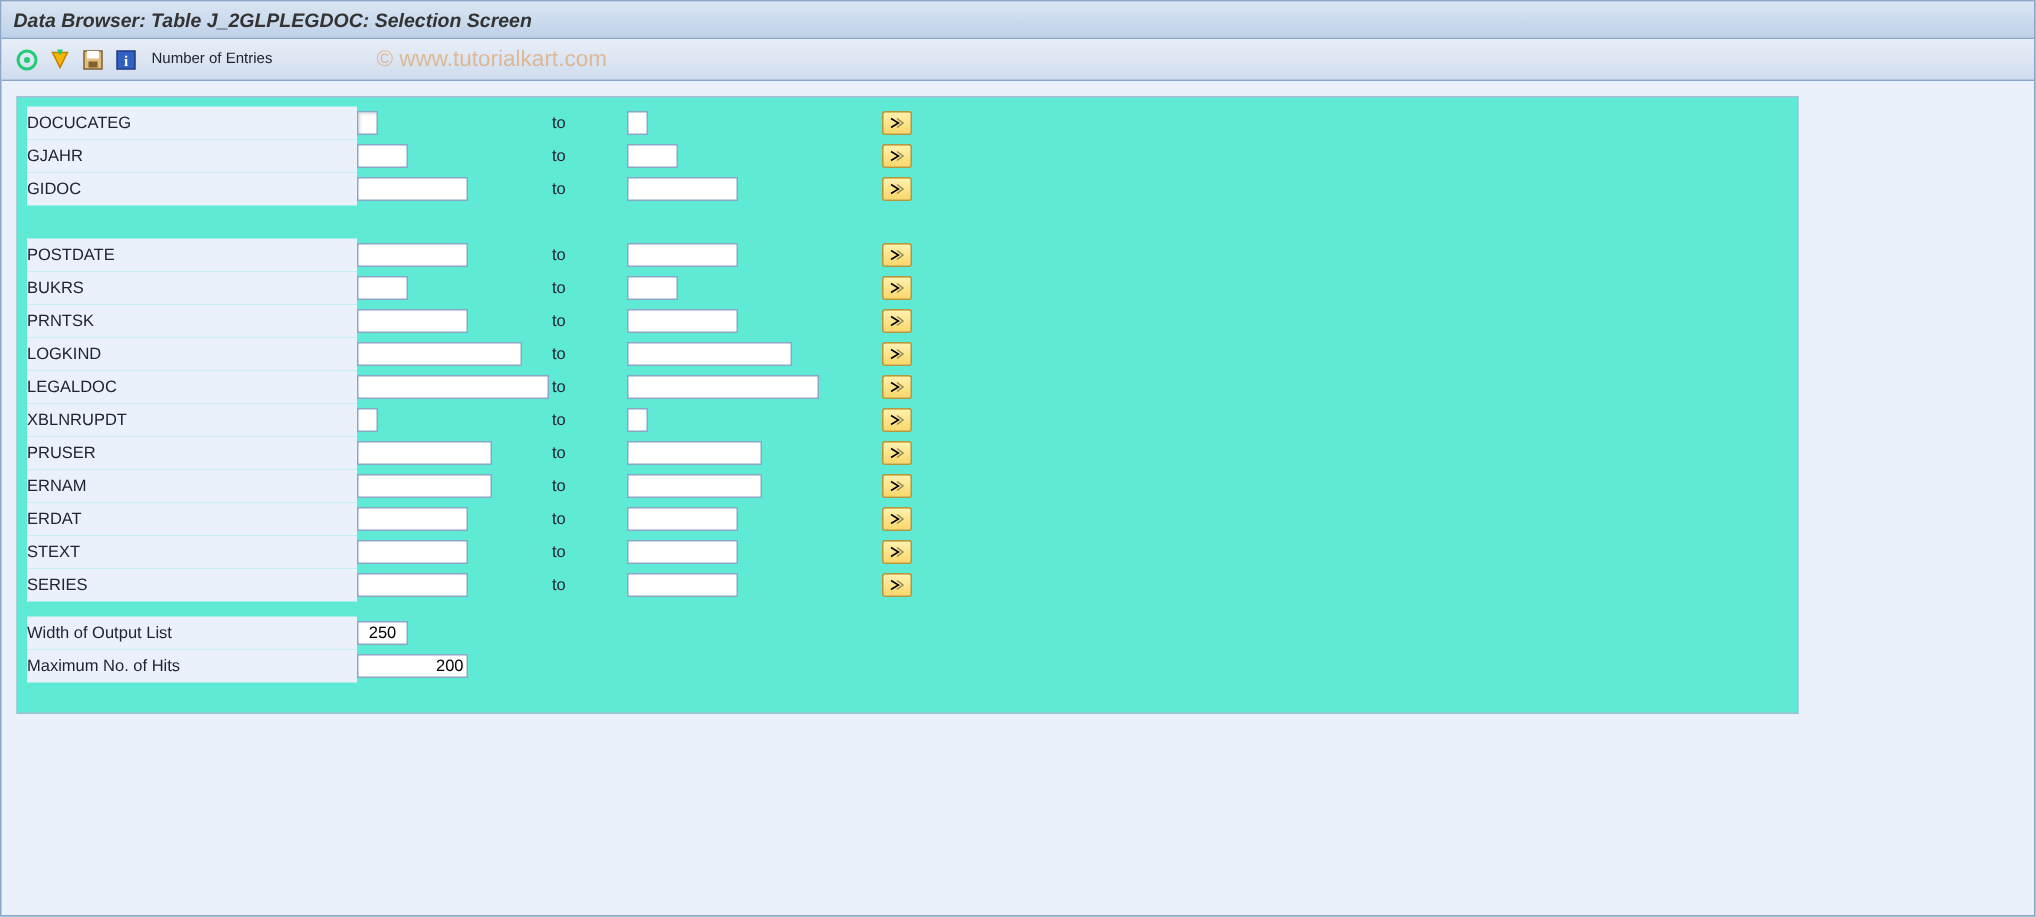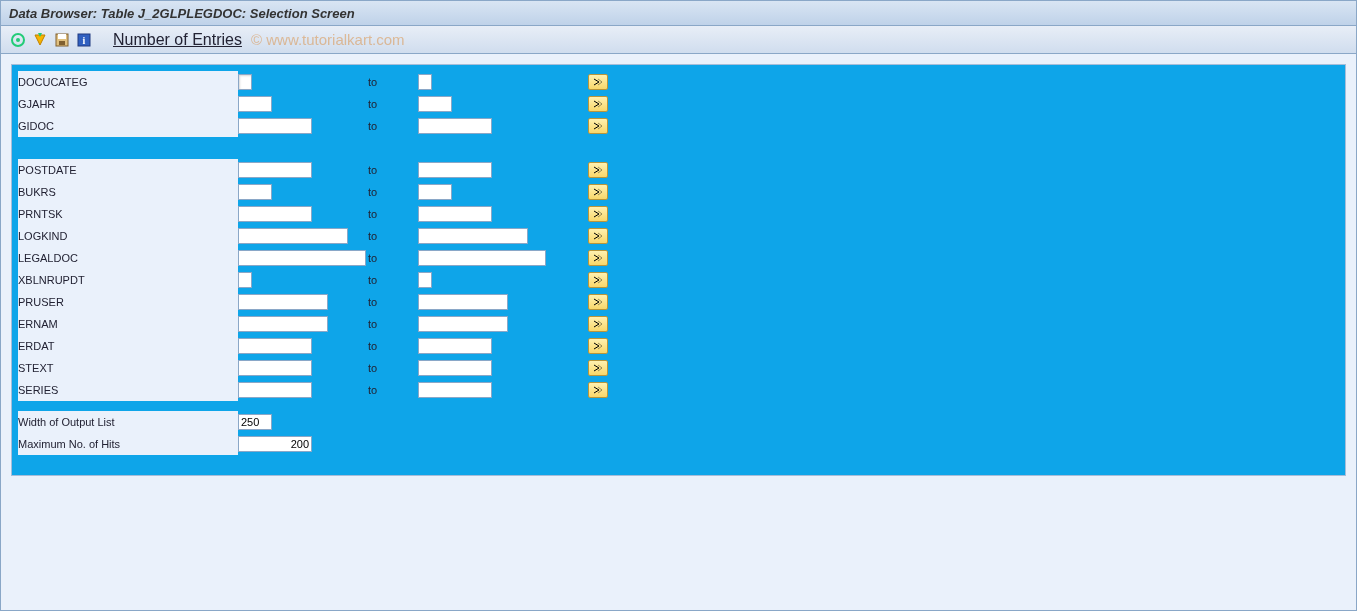--- a/index.html
+++ b/index.html
@@ -37,44 +37,43 @@
     .tb-icon {
       width: 18px;
       height: 18px;
       display: flex;
       align-items: center;
       justify-content: center;
       cursor: pointer;
     }
     .tb-icon svg { display: block; }
     .tb-text {
-      font-size: 16px;
+      font-size: 10px;
       color: #223;
-      margin-left: 12px;
+      margin-left: 0;
       cursor: pointer;
       padding: 2px 4px;
-      text-decoration: underline;
     }
     .watermark {
       position: absolute;
       left: 250px;
       top: 5px;
       color: rgba(220,140,60,0.5);
       font-size: 15px;
       pointer-events: none;
       z-index: 5;
     }
     .content {
       padding: 10px;
     }
     .panel {
       border: 1px solid #a6bdd9;
-      background: #0ea5e9;
+      background: #5eead4;
       padding: 6px 6px 10px 6px;
-      width: 1335px;
+      width: 1188px;
     }
     table.fields { border-collapse: collapse; margin-bottom: 10px; }
     table.fields td { padding: 0; height: 22px; vertical-align: middle; }
     td.label {
       width: 220px;
       padding-left: 2px;
       font-size: 11px;
       color: #223;
       background: #eaf1fb;
     }
@@ -322,21 +321,21 @@
                 </svg>
               </span></td>
           </tr>
         </tbody>
       </table>
 
     <table class="fields bottom-group">
       <tbody>
           <tr>
         <td class="label">Width of Output List</td>
-        <td class="from"><input class="sap-input left" style="width: 34px;" value="250"></td>
+        <td class="from"><input class="sap-input left" style="width: 34px; text-align: center;" value="250"></td>
         <td></td>
             <td></td>
             <td></td>
       </tr>
       <tr>
         <td class="label">Maximum No. of Hits</td>
         <td class="from"><input class="sap-input right" style="width: 74px; padding-left: 48px;" value="200"></td>
         <td></td>
             <td></td>
             <td></td>

